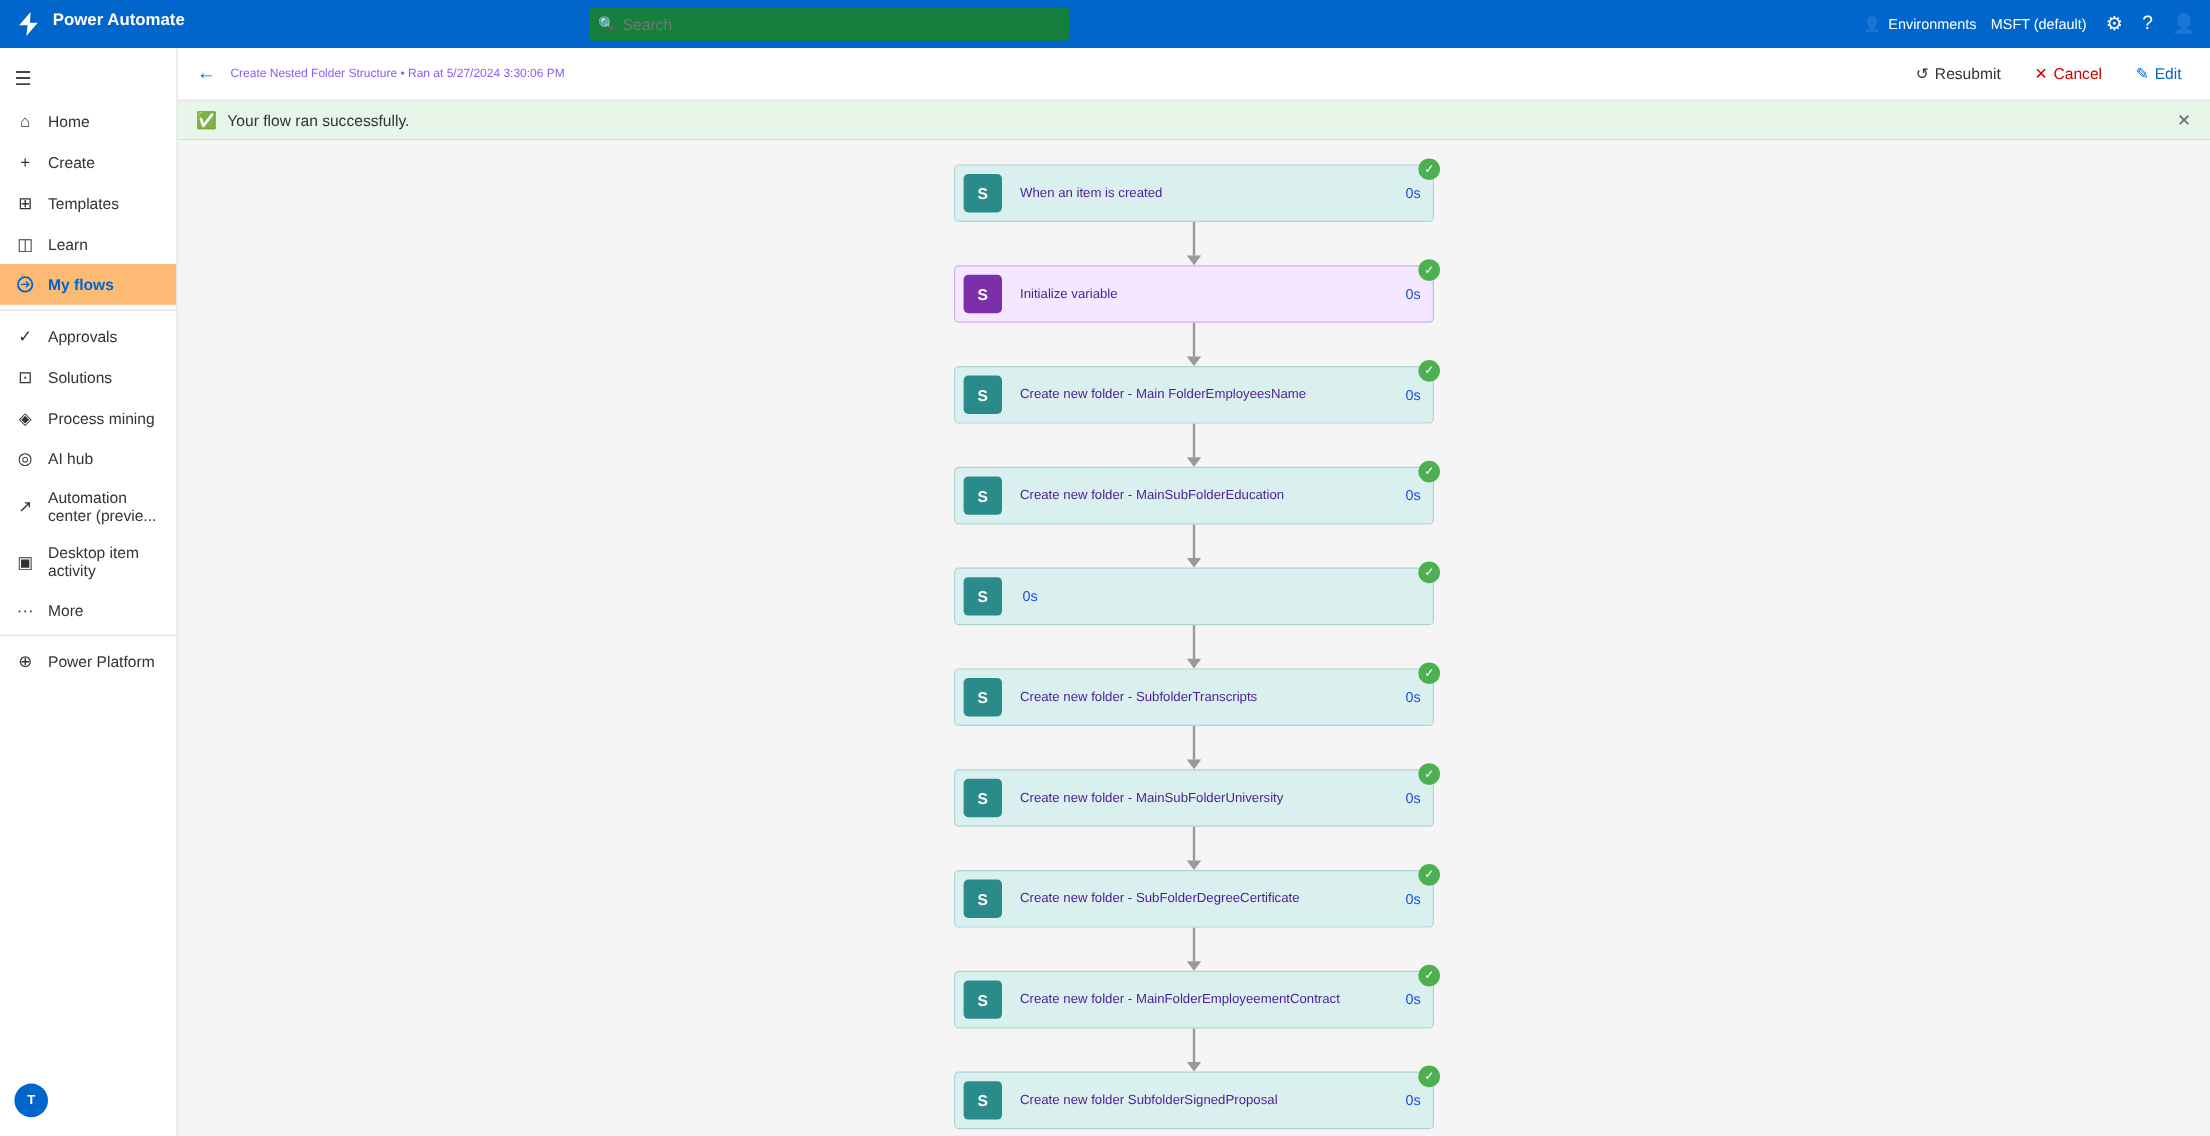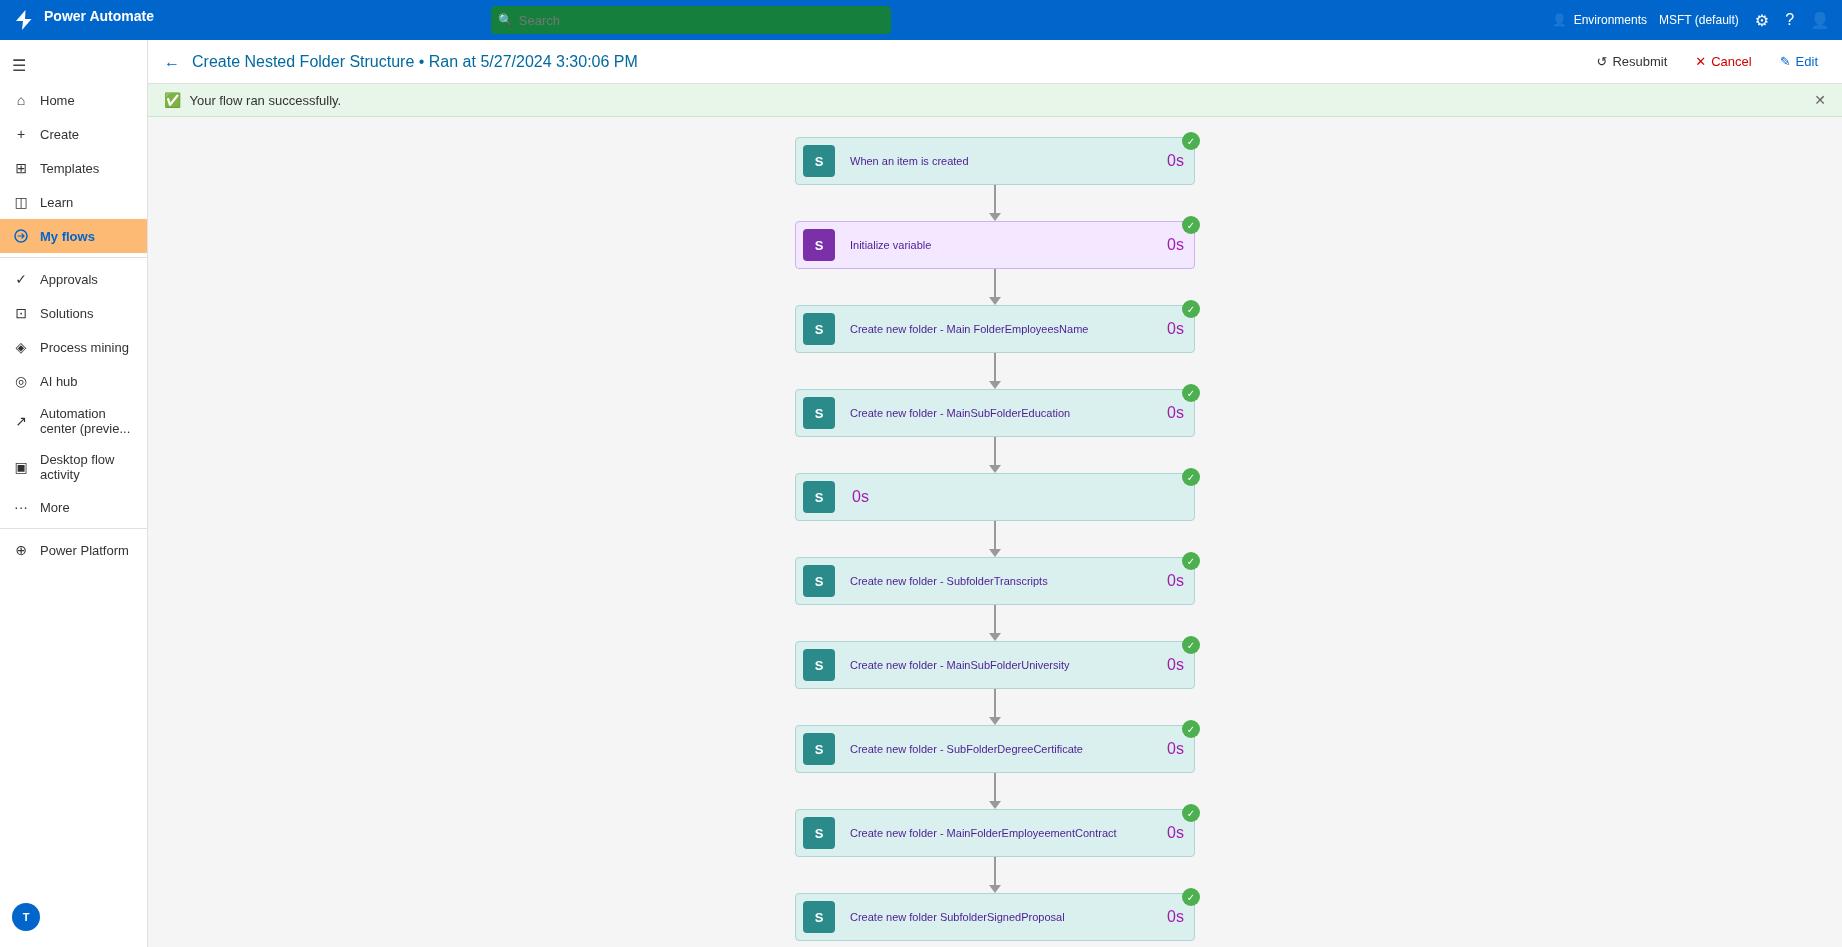--- a/index.html
+++ b/index.html
@@ -141,22 +141,22 @@
     .back-btn {
       background: none;
       border: none;
       cursor: pointer;
       color: #0066cc;
       font-size: 16px;
       display: flex;
       align-items: center;
     }
     .sub-header-title {
-      font-size: 16px;
-      color: #0369a1;
+      font-size: 10px;
+      color: #8b5cf6;
       font-weight: 500;
     }
     .sub-header-actions {
       margin-left: auto;
       display: flex;
       align-items: center;
       gap: 12px;
     }
     .action-btn {
       background: none;
@@ -251,22 +251,22 @@
     .step-icon-circle.teal { background: #2b8a8a; }
     .step-icon-circle.purple { background: #7b2fa8; }
     .flow-step-label {
       flex: 1;
       padding: 12px 8px;
       font-size: 11px;
       color: #4c1d95;
     }
     .flow-step-time {
       padding: 0 10px;
-      font-size: 16px;
-      color: #a21caf;
+      font-size: 12px;
+      color: #1d4ed8;
     }
     .flow-step-check {
       position: absolute;
       top: -6px;
       right: -6px;
       width: 18px;
       height: 18px;
       background: #4caf50;
       border-radius: 50%;
       display: flex;
@@ -374,21 +374,21 @@
     <div class="sidebar-item">
       <span class="si-icon">◎</span>
       <span>AI hub</span>
     </div>
     <div class="sidebar-item">
       <span class="si-icon">↗</span>
       <span>Automation center (previe...</span>
     </div>
     <div class="sidebar-item">
       <span class="si-icon">▣</span>
-      <span>Desktop flow activity</span>
+      <span>Desktop item activity</span>
     </div>
     <div class="sidebar-item">
       <span class="si-icon">···</span>
       <span>More</span>
     </div>
 
     <div class="sidebar-divider"></div>
 
     <div class="sidebar-item">
       <span class="si-icon">⊕</span>

